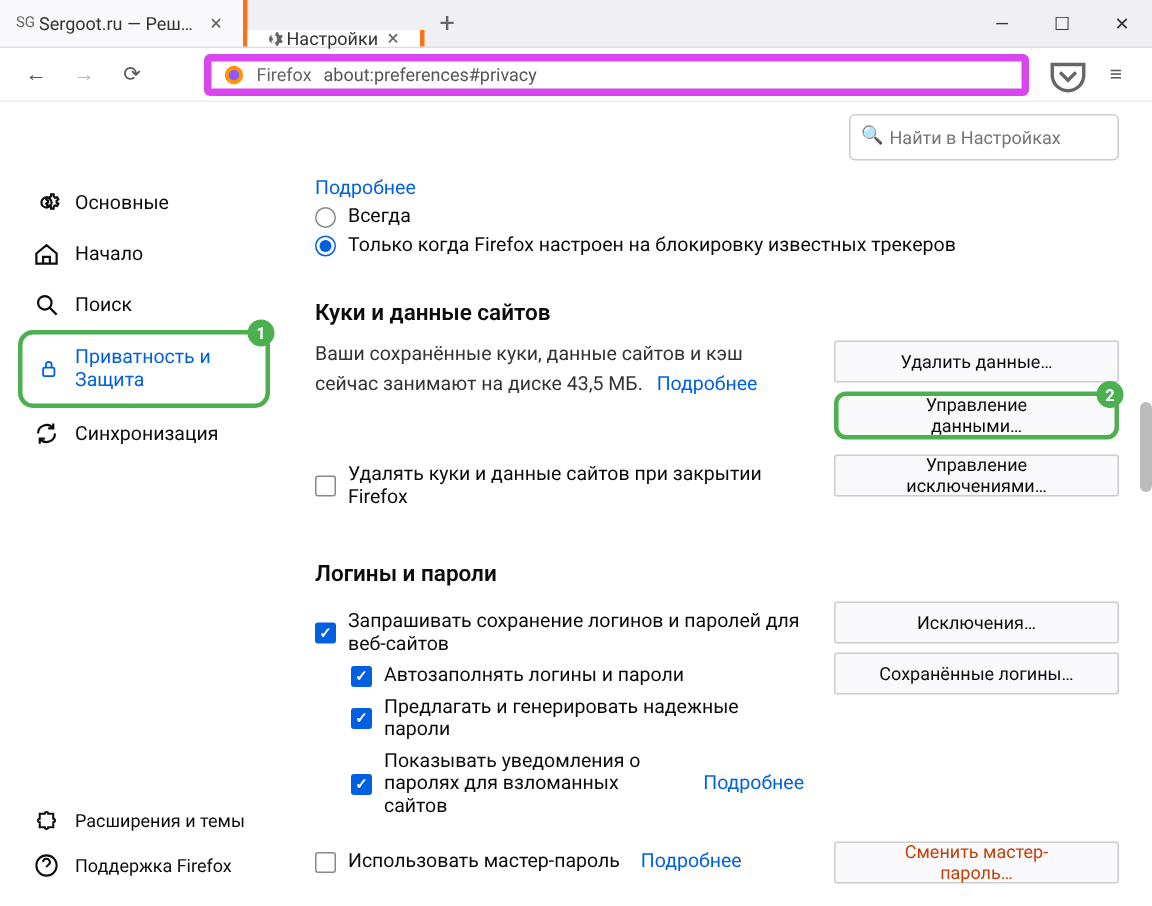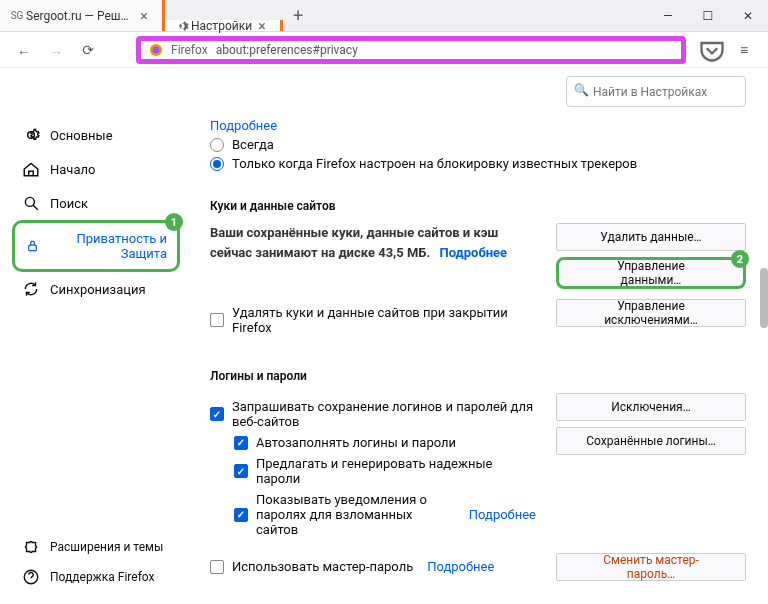--- a/index.html
+++ b/index.html
@@ -18,35 +18,35 @@
 .nav-btn.disabled { color: #bbb; }
 .urlbar { flex: 1; display: flex; align-items: center; height: 28px; border: 5px solid #d946ef; border-radius: 4px; margin: 0 8px 0 30px; padding: 0 8px; gap: 8px; background: #fff; }
 .url-lock { width: 14px; height: 14px; display: flex; align-items: center; justify-content: center; }
 .url-prefix { color: #666; font-size: 12px; }
 .url-text { color: #555; font-size: 12px; flex: 1; }
 .content { display: flex; height: calc(604px - 68px); position: relative; }
 .search-wrap { position: absolute; right: 22px; top: 8px; }
 .search-input { width: 180px; height: 31px; border: 1px solid #ccc; border-radius: 4px; padding: 0 8px 0 26px; font-size: 12px; color: #777; }
 .search-icon-pos { position: absolute; left: 8px; top: 7px; color: #888; font-size: 12px; }
 .sidebar { width: 180px; padding: 50px 0 0 12px; display: flex; flex-direction: column; }
-.sidebar-item { display: flex; align-items: center; gap: 10px; padding: 8px 10px; border-radius: 4px; color: #0c0c0d; font-size: 13px; cursor: pointer; text-align: right; }
+.sidebar-item { display: flex; align-items: center; gap: 10px; padding: 8px 10px; border-radius: 4px; color: #0c0c0d; font-size: 13px; cursor: pointer; }
 .sidebar-item.selected { color: #0060df; border: 3px solid #4caf50; border-radius: 10px; position: relative; }
 .badge { position: absolute; top: -10px; right: -6px; background: #4caf50; color: #fff; width: 18px; height: 18px; border-radius: 50%; display: flex; align-items: center; justify-content: center; font-size: 11px; font-weight: bold; }
 .sidebar-icon { width: 18px; height: 18px; display: flex; align-items: center; justify-content: center; color: inherit; }
 .sidebar-bottom { margin-top: auto; padding-bottom: 12px; }
 .sidebar-bottom .sidebar-item { font-size: 12px; padding: 6px 10px; }
 .main { flex: 1; padding: 50px 22px 10px 30px; overflow-y: auto; position: relative; }
 .link { color: #0060df; cursor: pointer; font-size: 13px; }
 .radio-row { display: flex; align-items: center; gap: 8px; margin: 4px 0; font-size: 13px; }
 .radio { width: 14px; height: 14px; border: 1px solid #888; border-radius: 50%; display: inline-flex; align-items: center; justify-content: center; }
 .radio.checked { border-color: #0060df; }
 .radio.checked::after { content: ''; width: 8px; height: 8px; background: #0060df; border-radius: 50%; }
-.section-title { font-size: 12px; font-weight: 600; margin: 28px 0 10px; }
+.section-title { font-size: 15px; font-weight: 600; margin: 28px 0 10px; }
 .section-body { display: flex; gap: 20px; }
-.section-text { flex: 1; font-size: 13px; color: #333; line-height: 1.5; font-weight: bold; }
+.section-text { flex: 1; font-size: 13px; color: #333; line-height: 1.5; }
 .section-buttons { display: flex; flex-direction: column; gap: 6px; width: 190px; }
 .btn { height: 28px; border: 1px solid #ccc; background: #f9f9fb; border-radius: 2px; font-size: 12px; color: #0c0c0d; padding: 0 27px; cursor: pointer; text-align: center; display: flex; align-items: center; justify-content: center; }
 .btn.disabled { color: #c2410c; }
 .btn.highlighted { border: 3px solid #4caf50; border-radius: 8px; position: relative; height: 32px; }
 .checkbox-row { display: flex; align-items: center; gap: 8px; margin: 6px 0; font-size: 13px; }
 .checkbox-row.indent { margin-left: 24px; }
 .checkbox { width: 14px; height: 14px; border: 1px solid #888; border-radius: 2px; display: inline-flex; align-items: center; justify-content: center; flex-shrink: 0; }
 .checkbox.checked { background: #0060df; border-color: #0060df; }
 .checkbox.checked::after { content: '✓'; color: #fff; font-size: 10px; font-weight: bold; }
 .row-split { display: flex; justify-content: space-between; align-items: flex-start; gap: 20px; }

